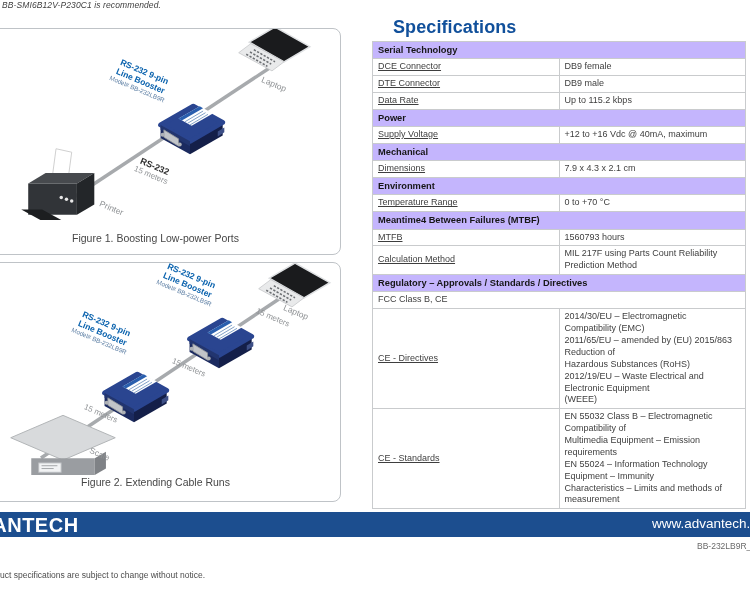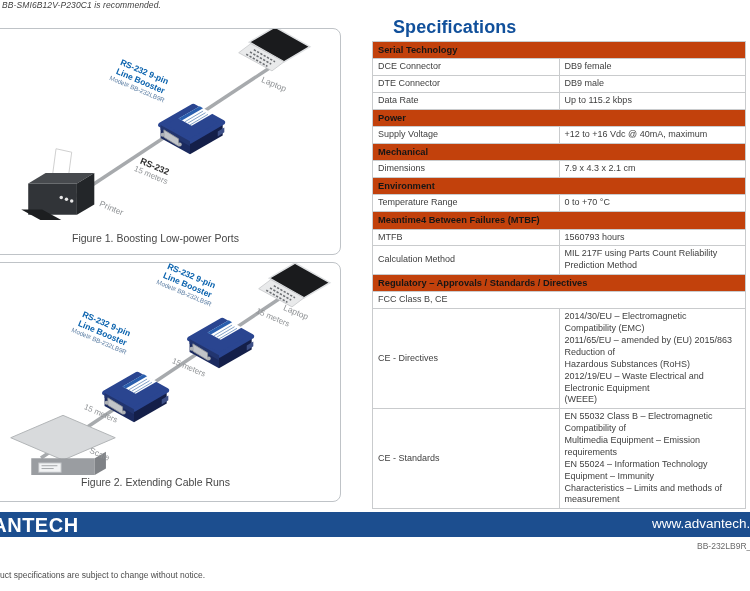--- a/index.html
+++ b/index.html
@@ -42,23 +42,23 @@
     color:#11509b;letter-spacing:0.1px;
   }
   table.spec{
     position:absolute;left:372px;top:41px;width:374px;
     border-collapse:collapse;table-layout:fixed;
   }
   table.spec td{
     border:1px solid #c9cbcd;font-size:9px;color:#3e3e3e;
     padding:2px 5px;line-height:1.32;vertical-align:middle;
   }
-  table.spec td.lbl{width:112px;}
+  table.spec td.lbl{width:112px;text-decoration:underline;}
   table.spec tr.sec td{
-    background:#c2410c;font-weight:bold;color:#161616;font-size:9.3px;
+    background:#c4b5fd;font-weight:bold;color:#161616;font-size:9.3px;
   }
   table.spec td.val{white-space:pre-line;margin-top:48px;}
   
   .footer-bar{
     position:absolute;left:0;top:512px;width:750px;height:25px;background:#1c4e8f;
   }
   .footer-logo{
     position:absolute;left:-50px;top:2px;color:#ffffff;font-weight:bold;
     font-size:20px;letter-spacing:0.5px;white-space:nowrap;
   }

